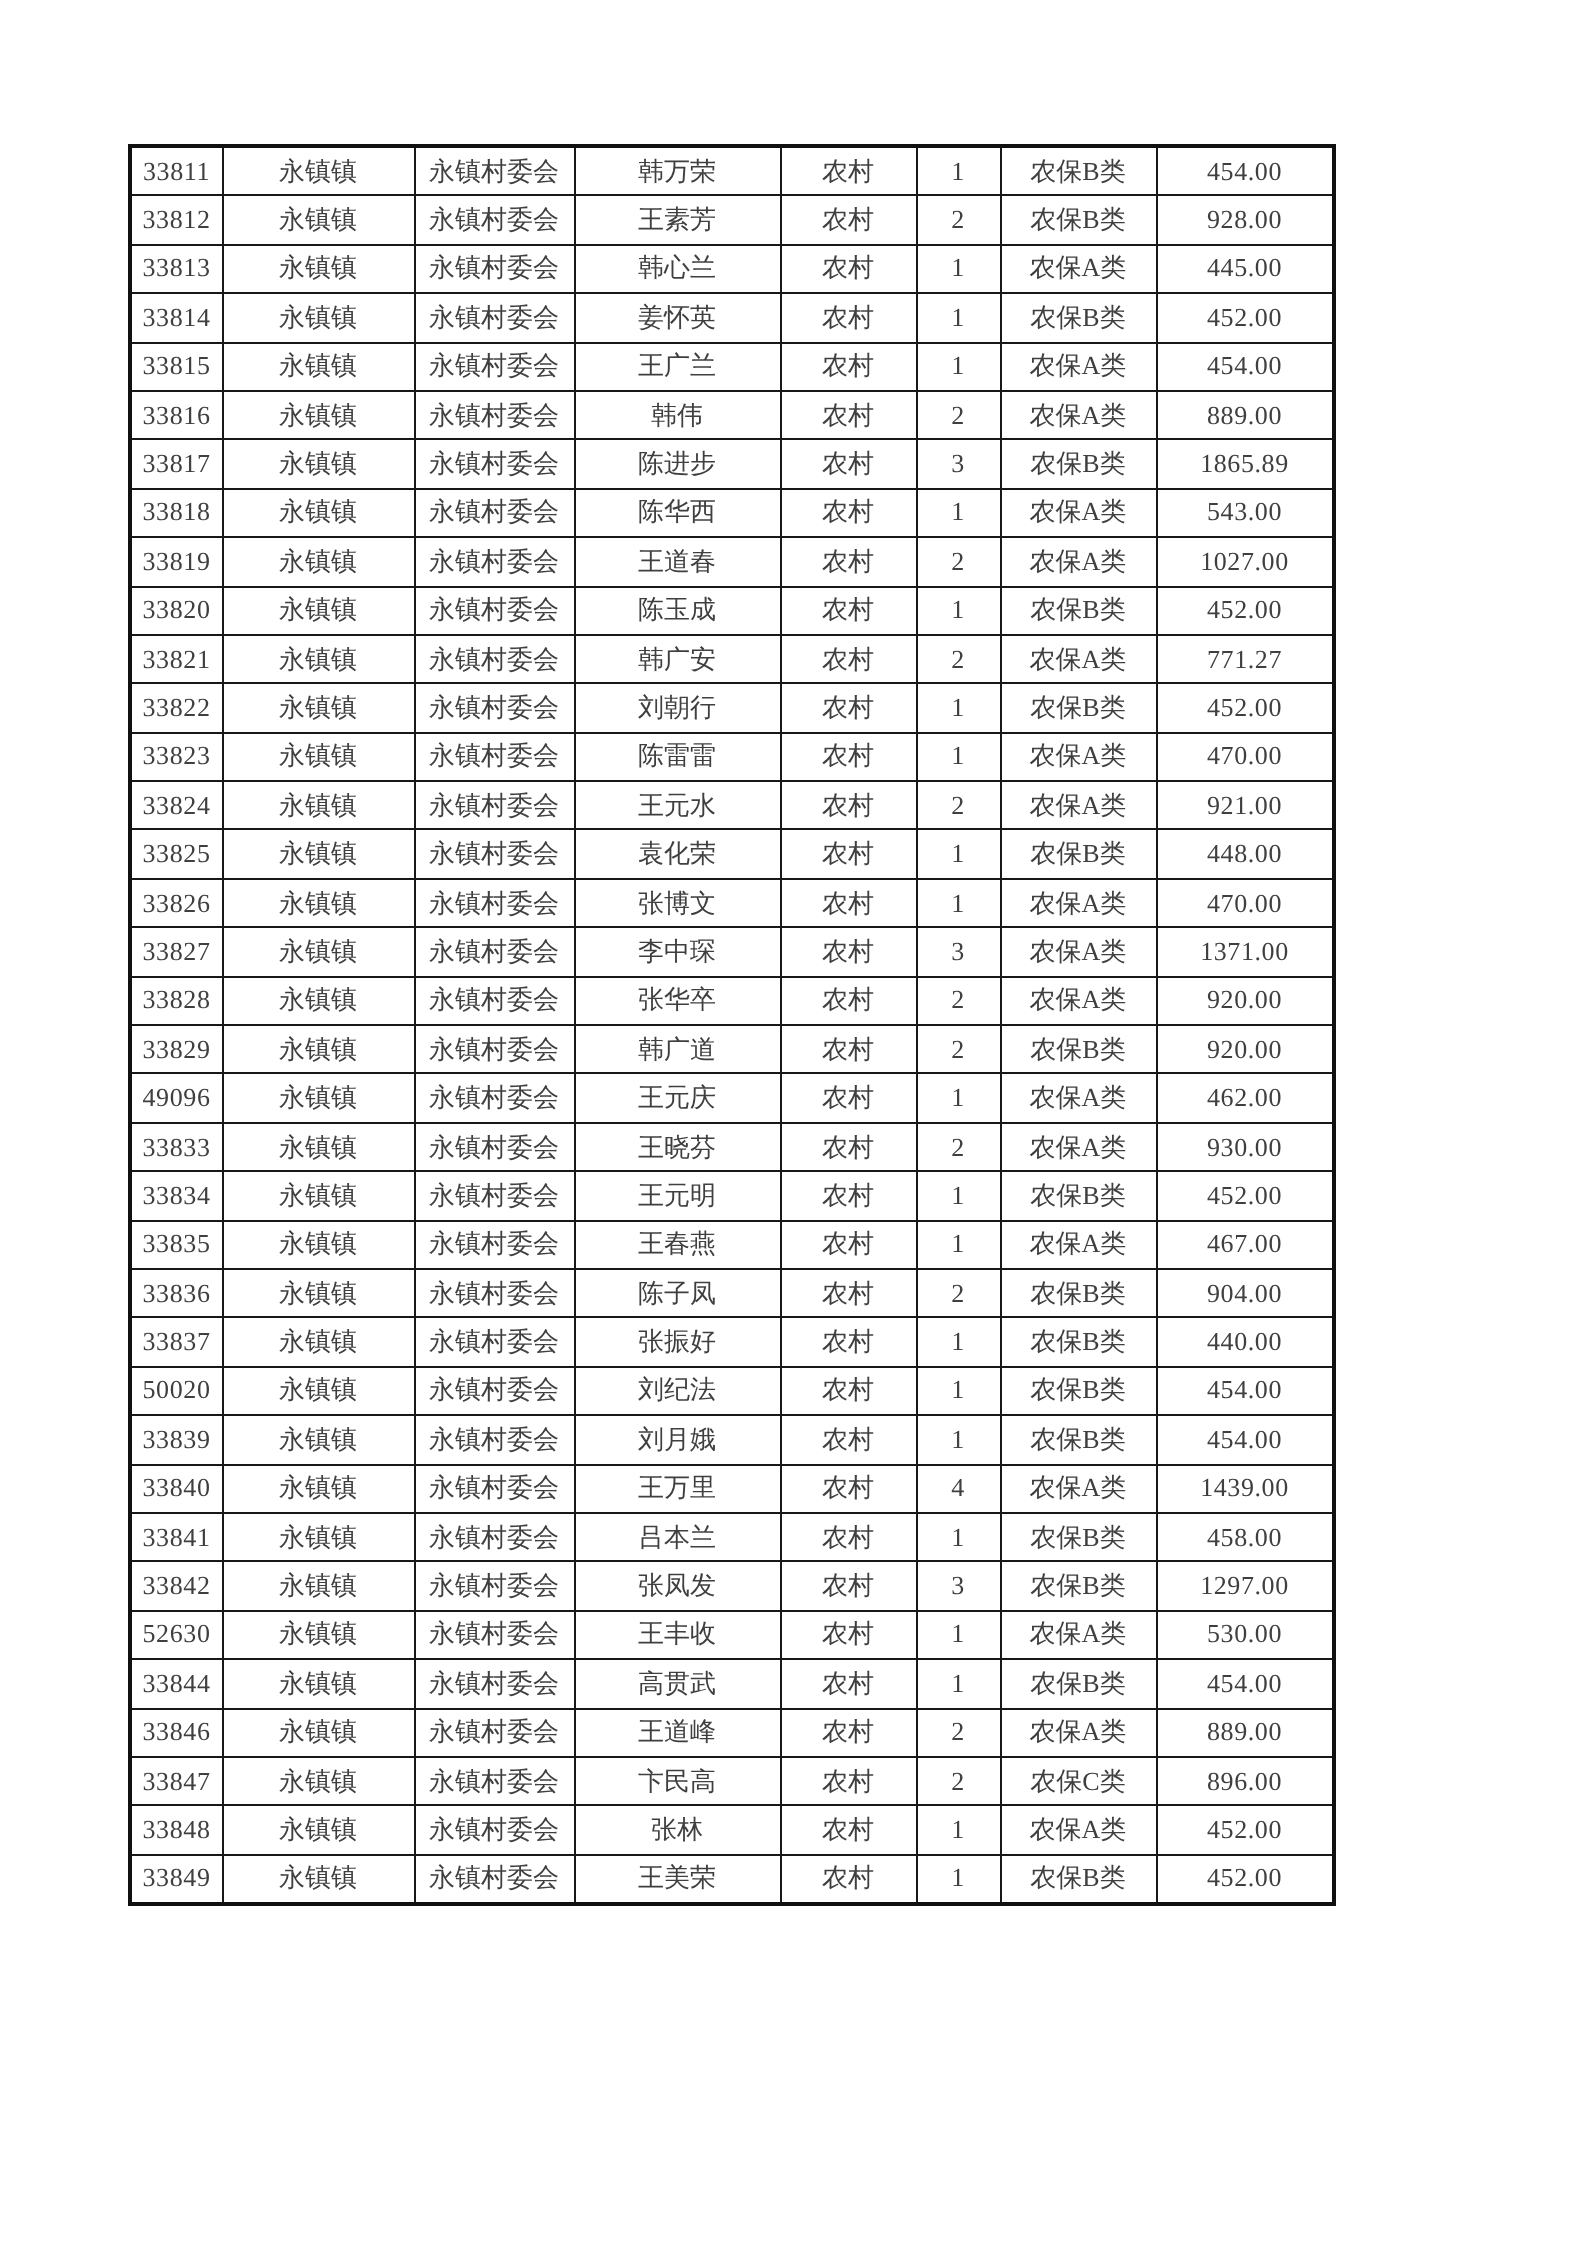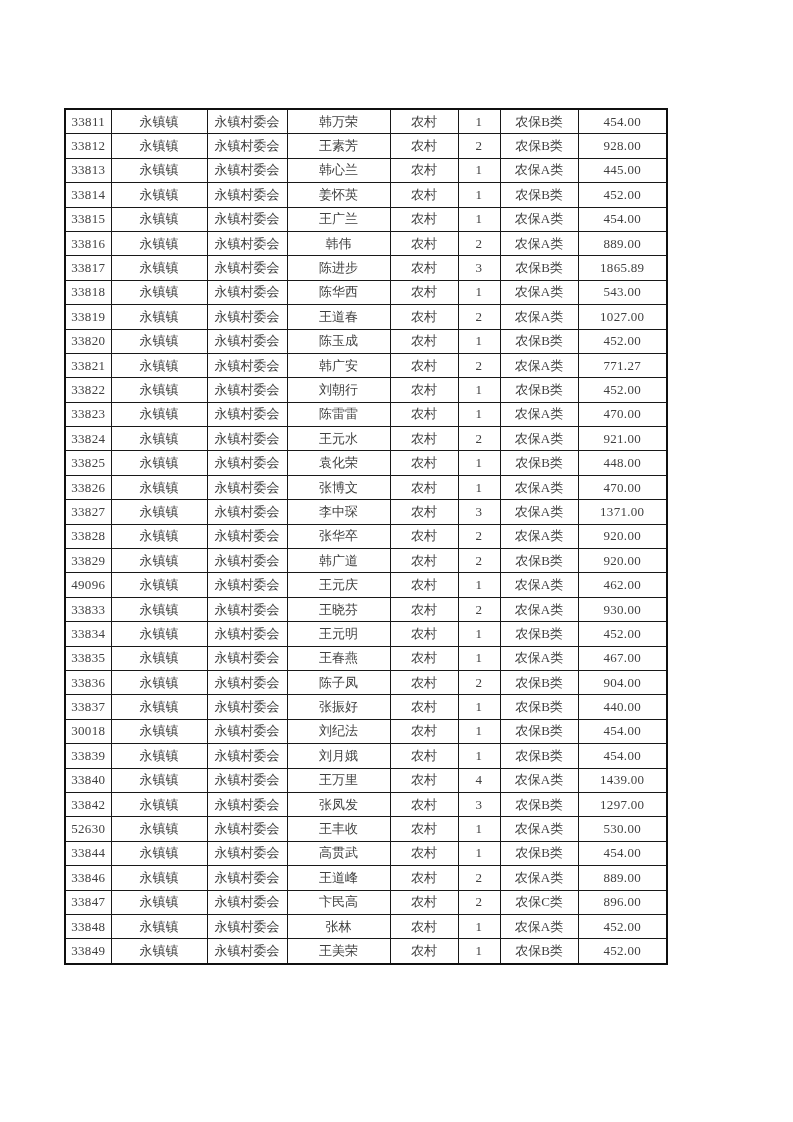--- a/index.html
+++ b/index.html
@@ -16,21 +16,20 @@
     font-family: "Liberation Serif", "DejaVu Serif", serif;
   }
   table.data-table {
     position: absolute;
     left: 64px;
     top: 72px;
     width: 602px;
     border-collapse: collapse;
     table-layout: fixed;
     border: 2px solid #101010;
-    margin-top: 36px;
   }
   table.data-table td {
     border: 1.5px solid #181818;
     height: 23.4px;
     padding: 0;
     text-align: center;
     vertical-align: middle;
     font-size: 13px;
     color: #3f3f3f;
     white-space: nowrap;
@@ -302,21 +301,21 @@
           <td class="num">33837</td>
           <td>永镇镇</td>
           <td>永镇村委会</td>
           <td>张振好</td>
           <td>农村</td>
           <td class="num">1</td>
           <td>农保B类</td>
           <td class="num">440.00</td>
         </tr>
         <tr>
-          <td class="num">30018</td>
+          <td class="num">50020</td>
           <td>永镇镇</td>
           <td>永镇村委会</td>
           <td>刘纪法</td>
           <td>农村</td>
           <td class="num">1</td>
           <td>农保B类</td>
           <td class="num">454.00</td>
         </tr>
         <tr>
           <td class="num">33839</td>
@@ -330,20 +329,30 @@
         </tr>
         <tr>
           <td class="num">33840</td>
           <td>永镇镇</td>
           <td>永镇村委会</td>
           <td>王万里</td>
           <td>农村</td>
           <td class="num">4</td>
           <td>农保A类</td>
           <td class="num">1439.00</td>
+        </tr>
+        <tr>
+          <td class="num">33841</td>
+          <td>永镇镇</td>
+          <td>永镇村委会</td>
+          <td>吕本兰</td>
+          <td>农村</td>
+          <td class="num">1</td>
+          <td>农保B类</td>
+          <td class="num">458.00</td>
         </tr>
         <tr>
           <td class="num">33842</td>
           <td>永镇镇</td>
           <td>永镇村委会</td>
           <td>张凤发</td>
           <td>农村</td>
           <td class="num">3</td>
           <td>农保B类</td>
           <td class="num">1297.00</td>

